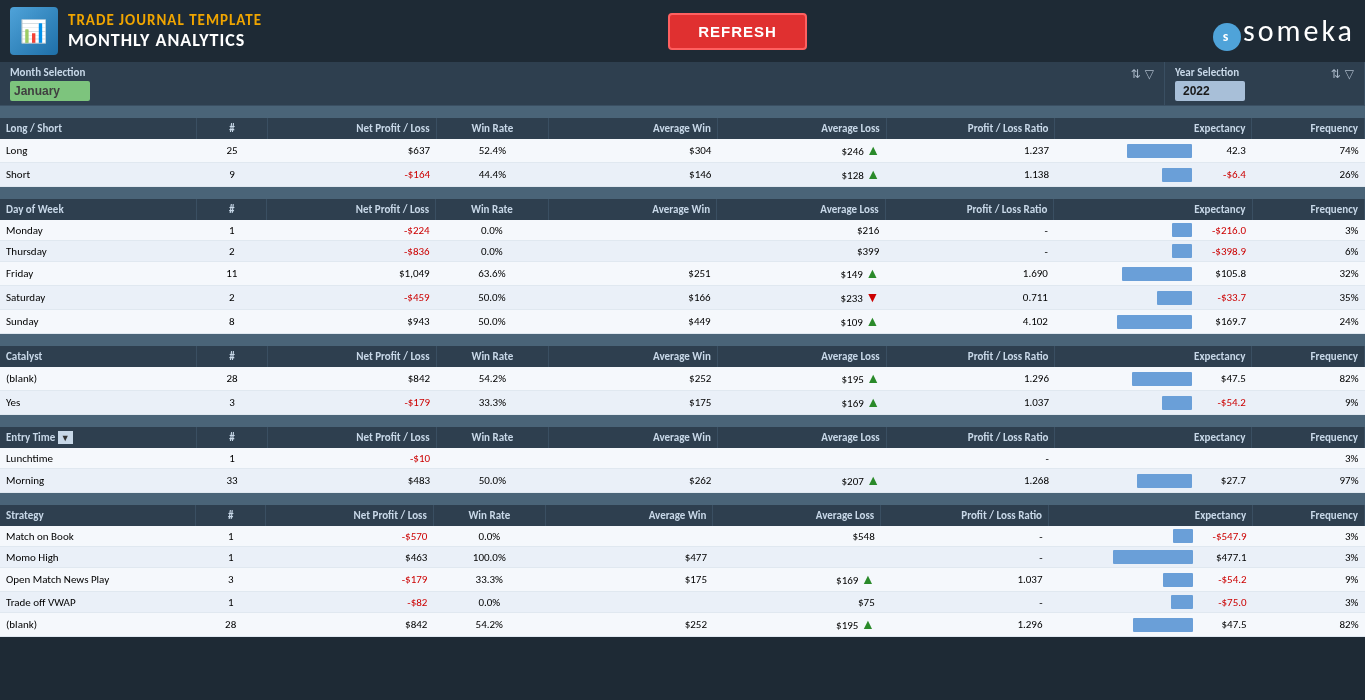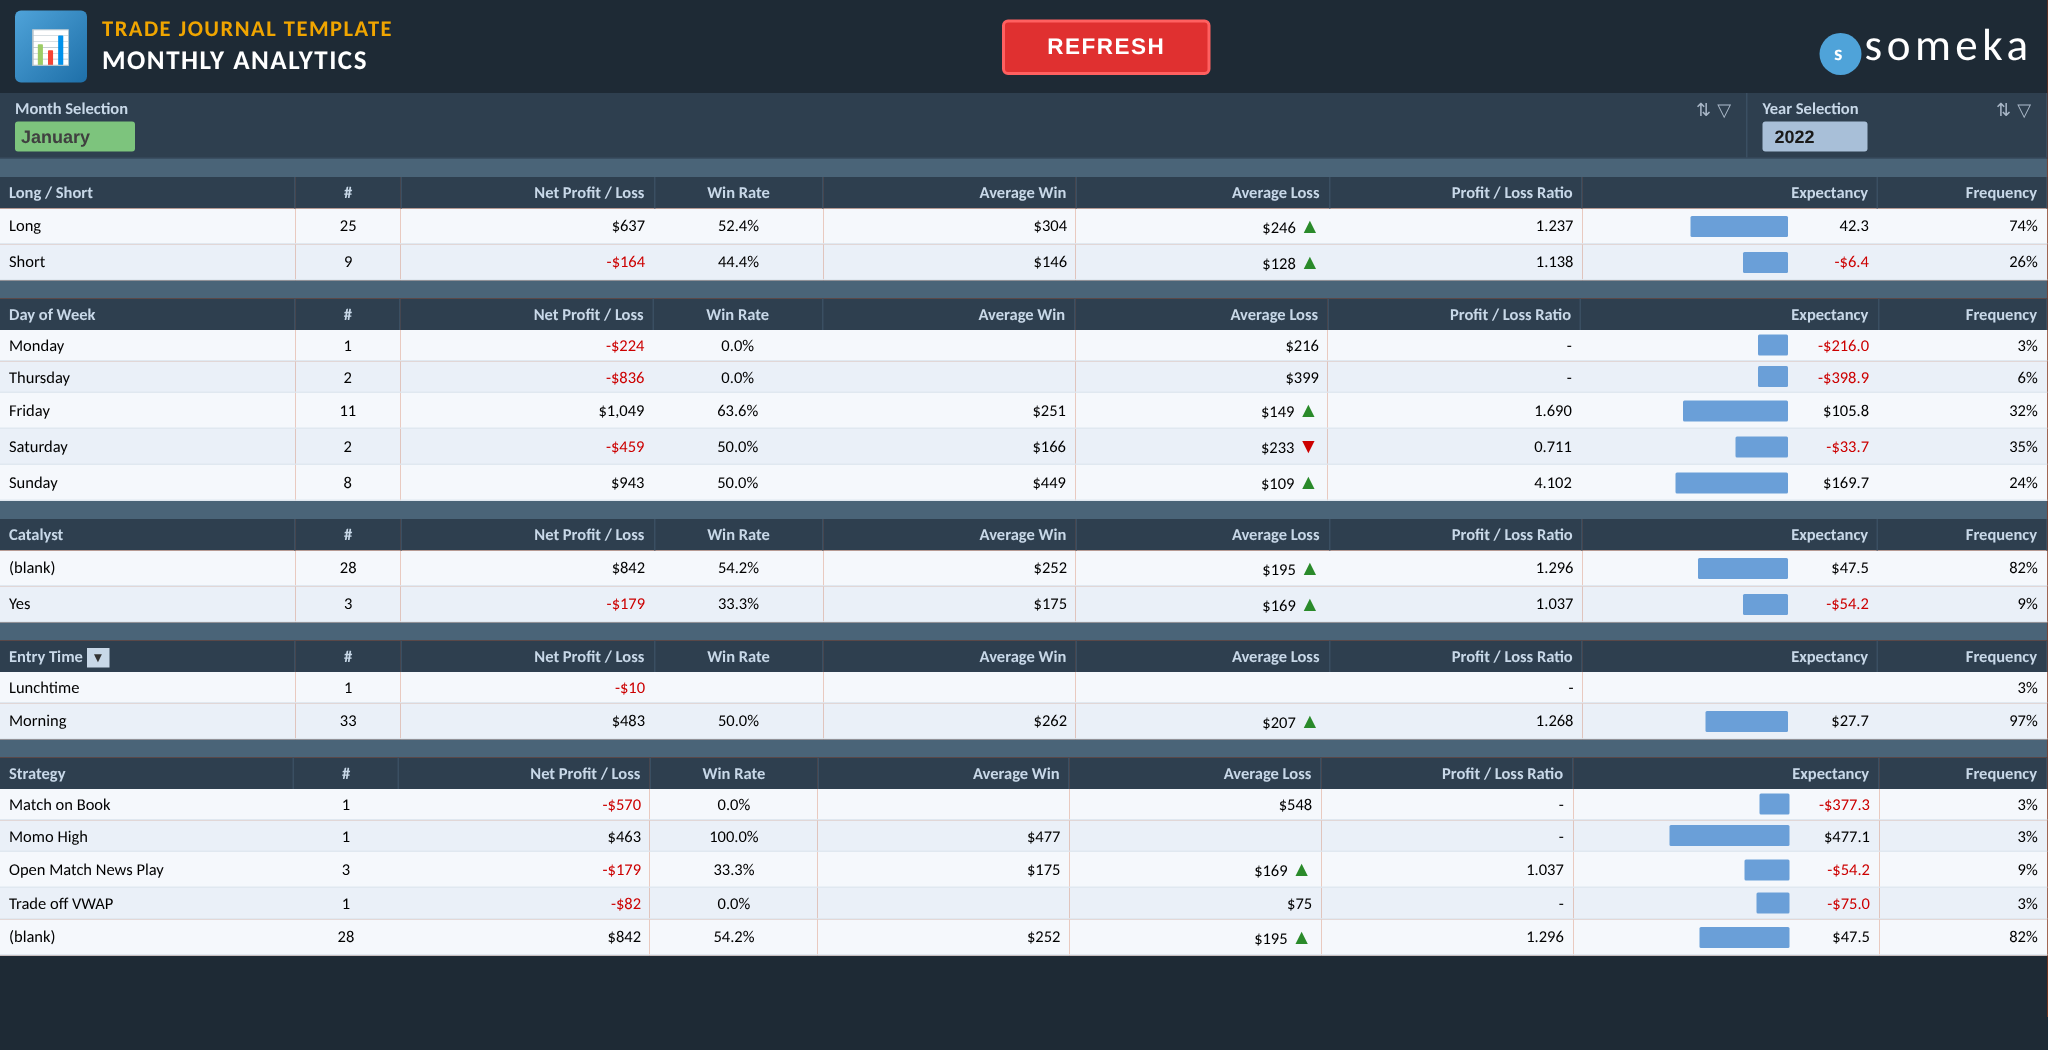--- a/index.html
+++ b/index.html
@@ -370,21 +370,21 @@
           <td>Match on Book</td>
           <td class="num-col">1</td>
           <td class="money-neg">-$570</td>
           <td class="pct-col">0.0%</td>
           <td class="money-col"></td>
           <td class="money-col">$548</td>
           <td class="ratio-col money-col">-</td>
           <td class="expectancy-col">
             <div class="expectancy-cell">
               <div class="expectancy-bar" style="width:20px;"></div>
-              <span class="expectancy-val neg">-$377.3</span>
+              <span class="expectancy-val neg">-$547.9</span>
             </div>
           </td>
           <td class="freq-col">3%</td>
         </tr>
         <tr class="data-row">
           <td>Momo High</td>
           <td class="num-col">1</td>
           <td class="money-col">$463</td>
           <td class="pct-col">100.0%</td>
           <td class="money-col">$477</td>

